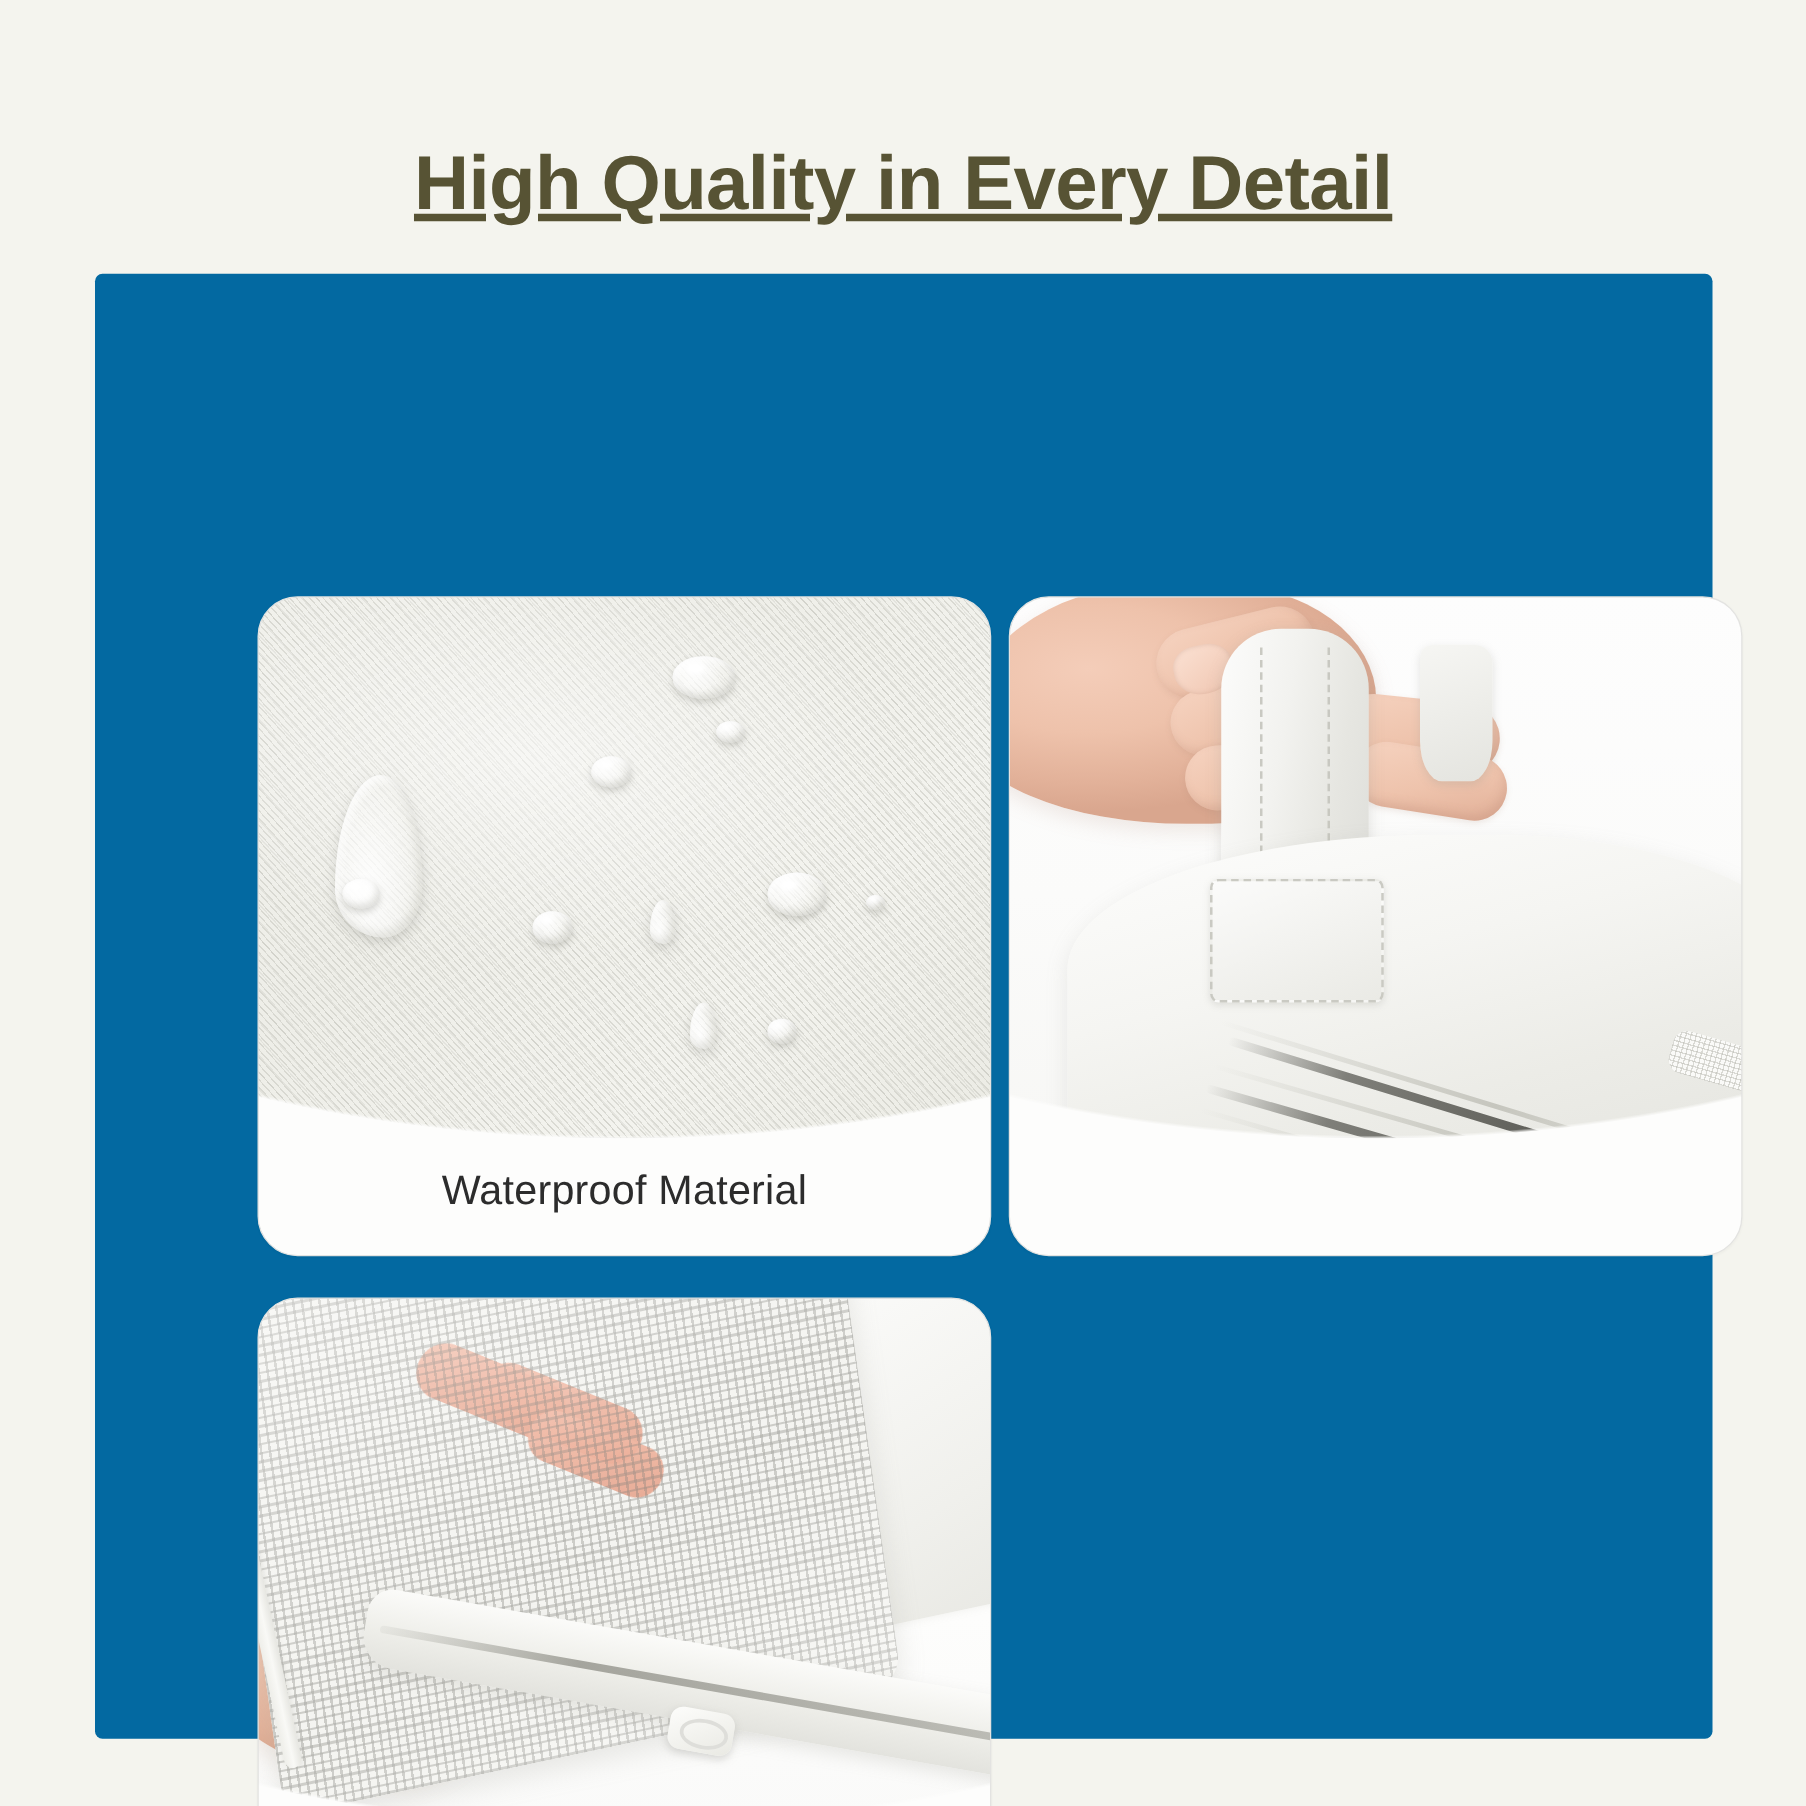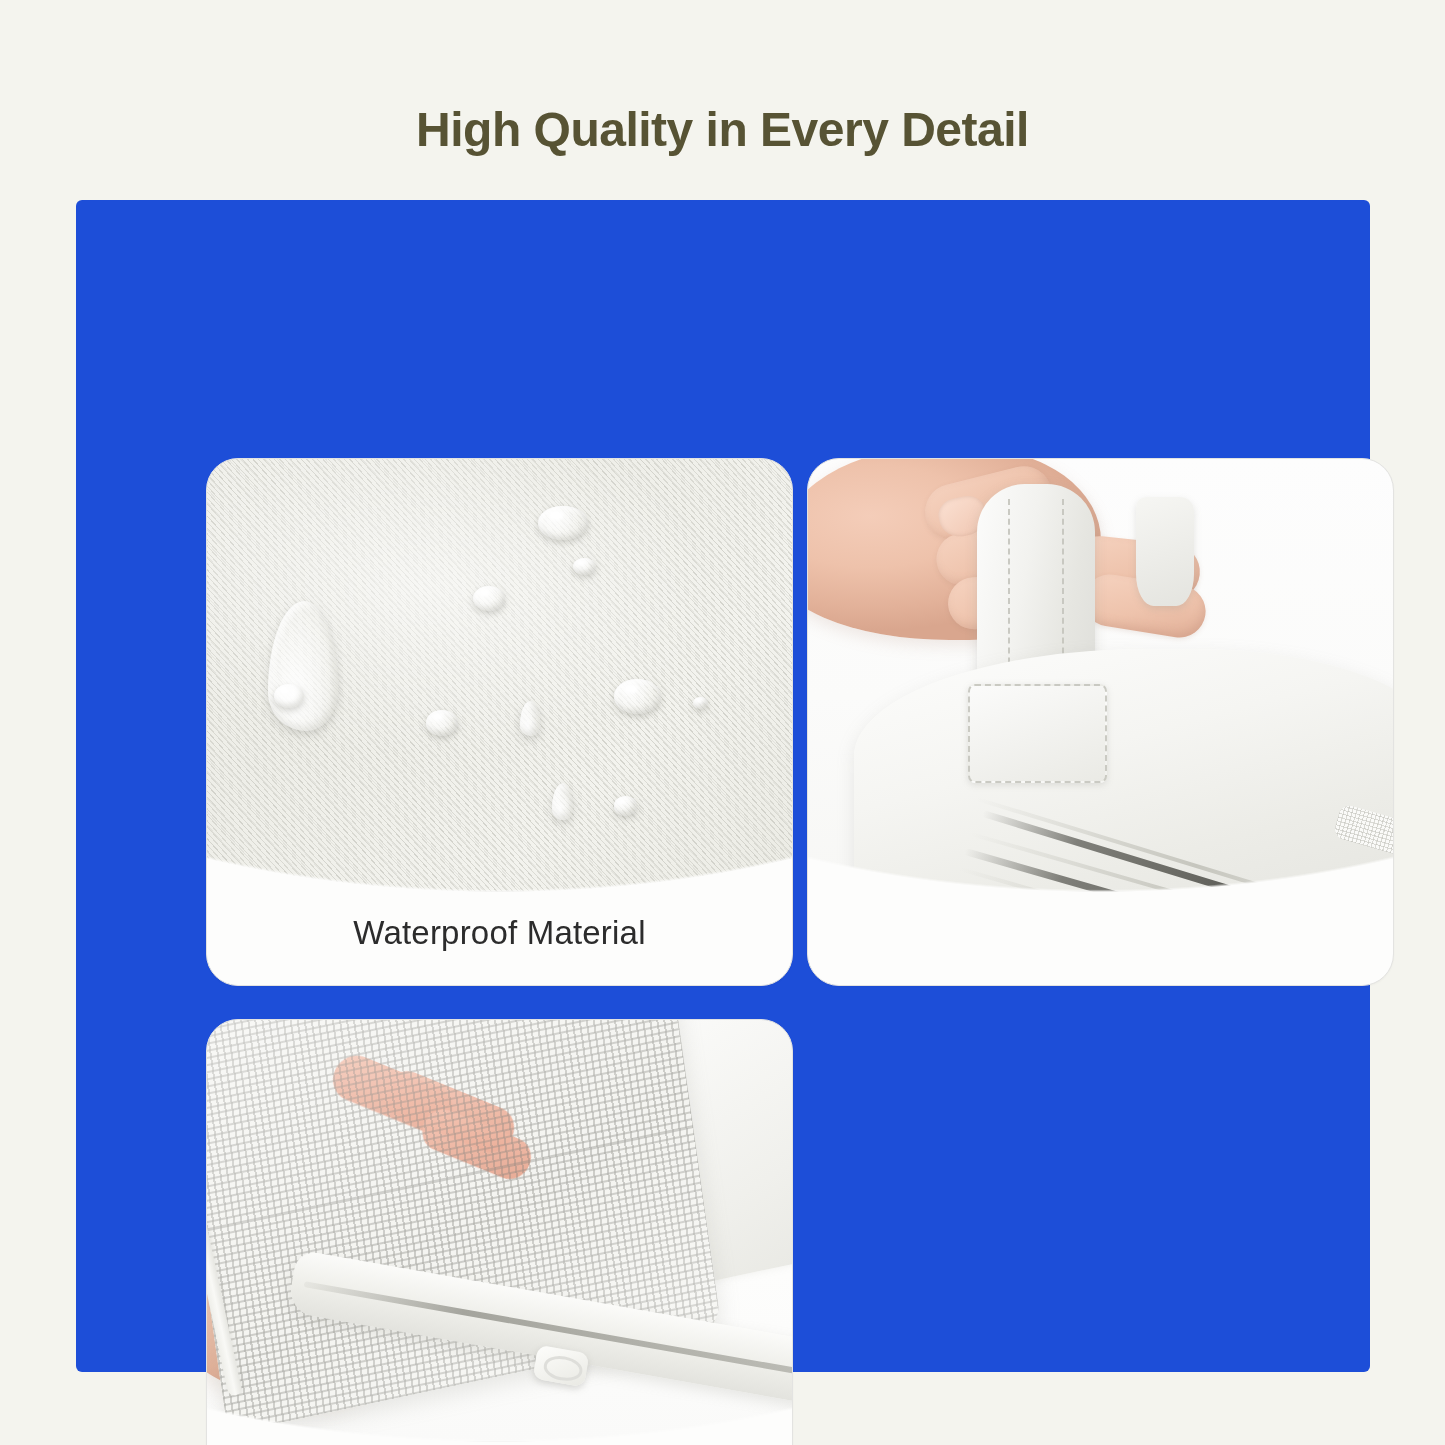--- a/index.html
+++ b/index.html
@@ -10,34 +10,35 @@
     font-family:"Liberation Sans", sans-serif;
     overflow:hidden;
     position:relative;
   }
 
   
   .page-title{
     position:absolute;
     top:72px; left:0; right:0;
     text-align:center;
-    font-size:48px;
+    font-size:61px;
     font-weight:bold;
     letter-spacing:-0.5px;
     color:#575334;
     line-height:1.1;
     white-space:nowrap;
+    text-decoration:underline;
   }
 
   
   .panel{
     position:absolute;
-    left:76px; top:200px;
+    left:76px; top:219px;
     width:1294px; height:1172px;
-    background:#1d4ed8;
+    background:#0369a1;
     border-radius:6px;
   }
 
   
   .grid{
     position:absolute;
     left:130px; top:258px;
     width:1188px; height:1076px;
     display:grid;
     grid-template-columns:587px 587px;

